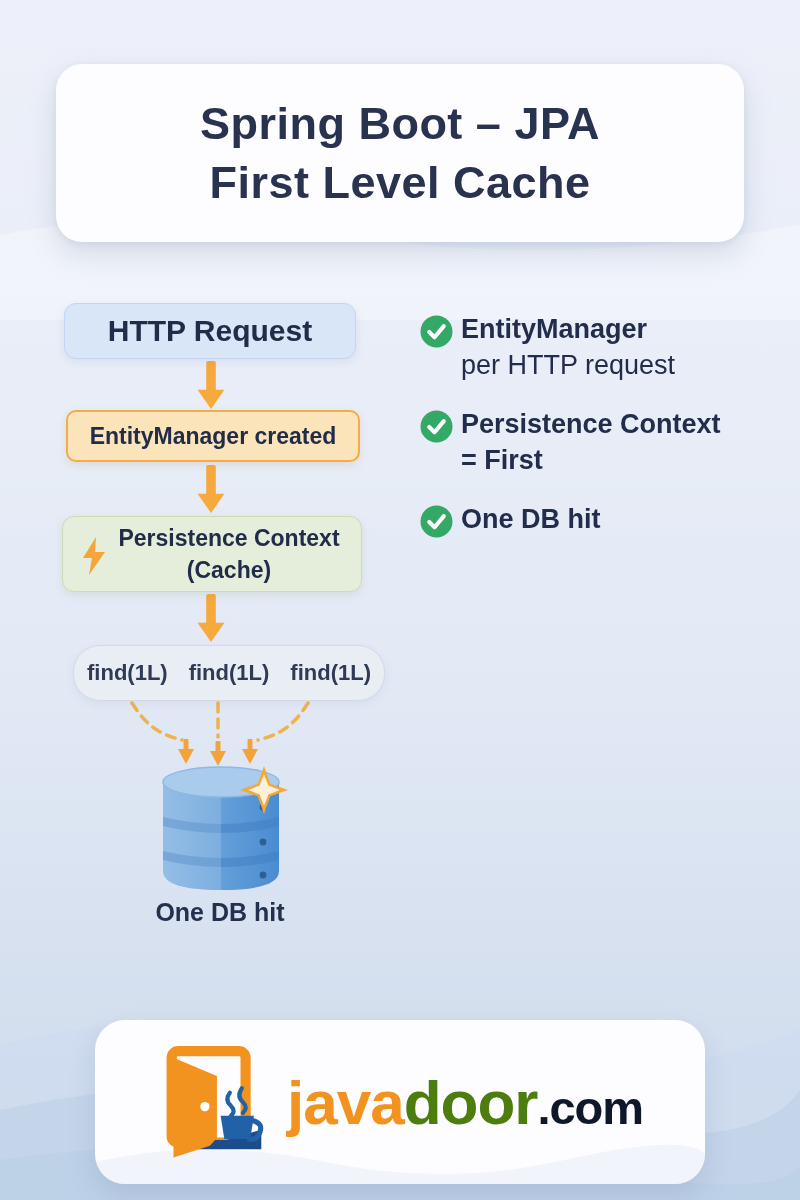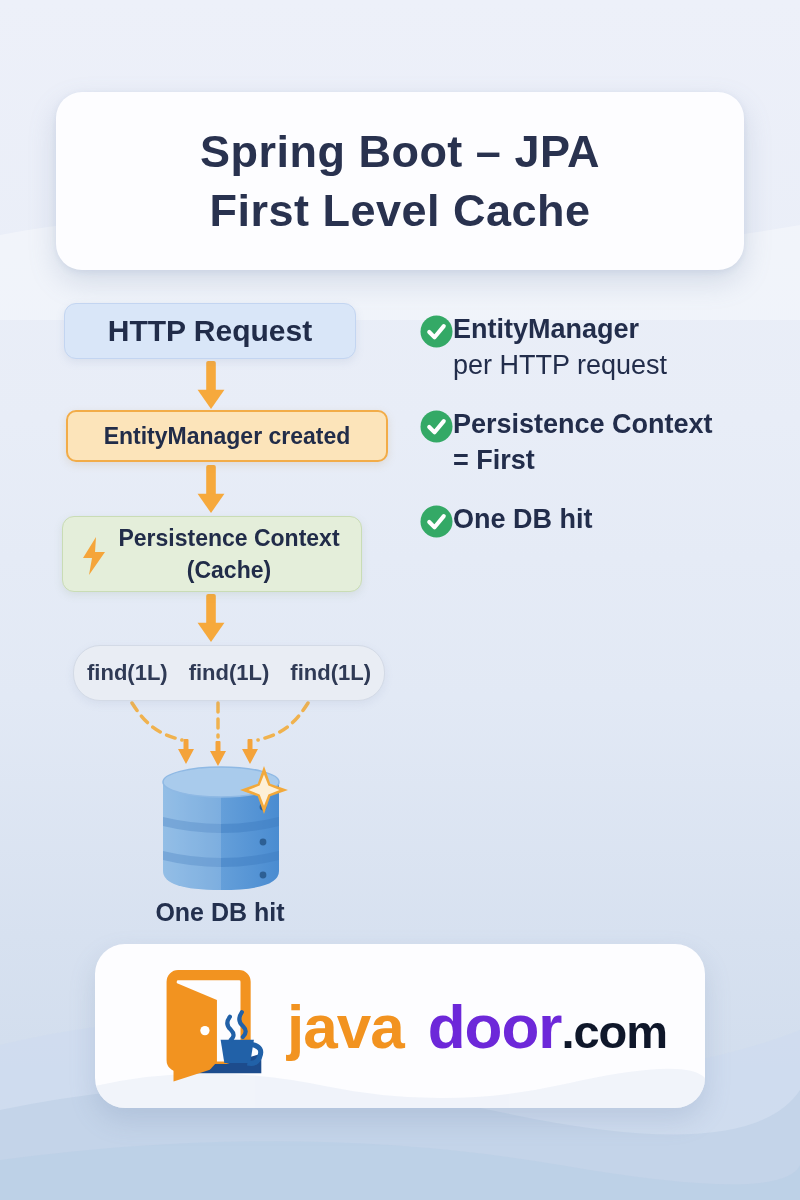--- a/index.html
+++ b/index.html
@@ -10,51 +10,51 @@
     position:relative; width:800px; height:1200px; overflow:hidden;
     background:linear-gradient(180deg,#edf0f9 0%,#e8edf7 35%,#e2e9f5 58%,#d7e1f0 78%,#cddaeb 100%);
   }
   .bg-waves { position:absolute; inset:0; z-index:0; pointer-events:none; }
 
   
   .title-card {
     position:absolute; left:56px; top:64px; width:688px; height:178px; z-index:2;
     background:#fdfdff; border-radius:26px;
     box-shadow:0 12px 28px rgba(110,130,170,.22), 0 2px 6px rgba(110,130,170,.12);
-    display:flex; flex-direction:column; align-items:center; justify-content:center;margin-top:28px;
+    display:flex; flex-direction:column; align-items:center; justify-content:center;
   }
   .title-line {
     font-size:45px; font-weight:bold; color:#29324f; line-height:1.32;
     letter-spacing:.5px; text-align:center;
   }
 
   .footer-card {
-    position:absolute; left:95px; top:944px; width:610px; height:164px; z-index:2;
+    position:absolute; left:95px; top:1020px; width:610px; height:164px; z-index:2;
     background:#fdfdff; border-radius:30px;
     box-shadow:0 12px 26px rgba(110,130,170,.22);
     display:flex; align-items:center; padding-left:48px; overflow:hidden;
   }
   .footer-wave { position:absolute; left:0; bottom:0; width:100%; height:52px; opacity:.6; }
   .brand { display:flex; align-items:baseline; margin-left:22px; letter-spacing:-1px; position:relative; z-index:1;}
   .brand-java { font-size:62px; font-weight:bold; color:#f29320; }
-  .brand-door { font-size:62px; font-weight:bold; color:#6d28d9;margin-left:24px; }
+  .brand-door { font-size:62px; font-weight:bold; color:#4d7c0f; }
   .brand-tld  { font-size:47px; font-weight:bold; color:#0f172a; }
 
   
   .flow-box {
     position:absolute; z-index:2; display:flex; align-items:center; justify-content:center;
     font-weight:bold; color:#212c49; text-align:center;
   }
   .box-http {
     left:64px; top:303px; width:292px; height:56px; font-size:30px;
     background:#d9e6f8; border:1.5px solid #c3d5f1; border-radius:12px;
     box-shadow:0 3px 8px rgba(120,140,180,.15);
   }
   .box-em {
-    left:66px; top:410px; width:322px; height:52px; font-size:23px;
+    left:66px; top:410px; width:294px; height:52px; font-size:23px;
     background:#fce4ba; border:2px solid #f2ac48; border-radius:10px;
     box-shadow:0 3px 8px rgba(180,140,80,.18);
     align-items:center;
   }
   .box-pc {
     left:62px; top:516px; width:300px; height:76px; font-size:23px; line-height:1.4;
     background:#e4eeda; border:1.5px solid #c9dcb5; border-radius:12px;
     box-shadow:0 3px 8px rgba(120,150,110,.15);
     padding-left:34px;
   }
@@ -70,21 +70,21 @@
   .dashed-arrows { position:absolute; left:110px; top:701px; width:220px; height:72px; z-index:1; }
 
   .db-icon { position:absolute; left:160px; top:765px; width:122px; height:128px; z-index:1; }
   .sparkle { position:absolute; left:239px; top:765px; width:50px; height:50px; z-index:3; }
   .db-caption {
     position:absolute; left:100px; top:898px; width:240px; z-index:2;
     font-size:25px; font-weight:bold; color:#23304e; text-align:center;
   }
 
   
-  .bullet { position:absolute; left:420px; width:360px; display:flex; gap:0; z-index:2; }
+  .bullet { position:absolute; left:420px; width:360px; display:flex; gap:8px; z-index:2; }
   .bullet-a { top:312px; } .bullet-b { top:407px; } .bullet-c { top:502px; }
   .check { width:33px; height:33px; flex:0 0 33px; margin-top:3px; }
   .bullet-text { font-size:27px; color:#222d4b; line-height:1.32; }
   .bullet-title { display:block; }
   .bullet-sub { display:block; }
   .bullet-a .bullet-title { font-weight:bold; }
   .bullet-a .bullet-sub { font-weight:normal; }
   .bullet-b .bullet-title, .bullet-b .bullet-sub { font-weight:bold; }
   .bullet-c .bullet-title, .bullet-c .bullet-sub { font-weight:bold; }
 

